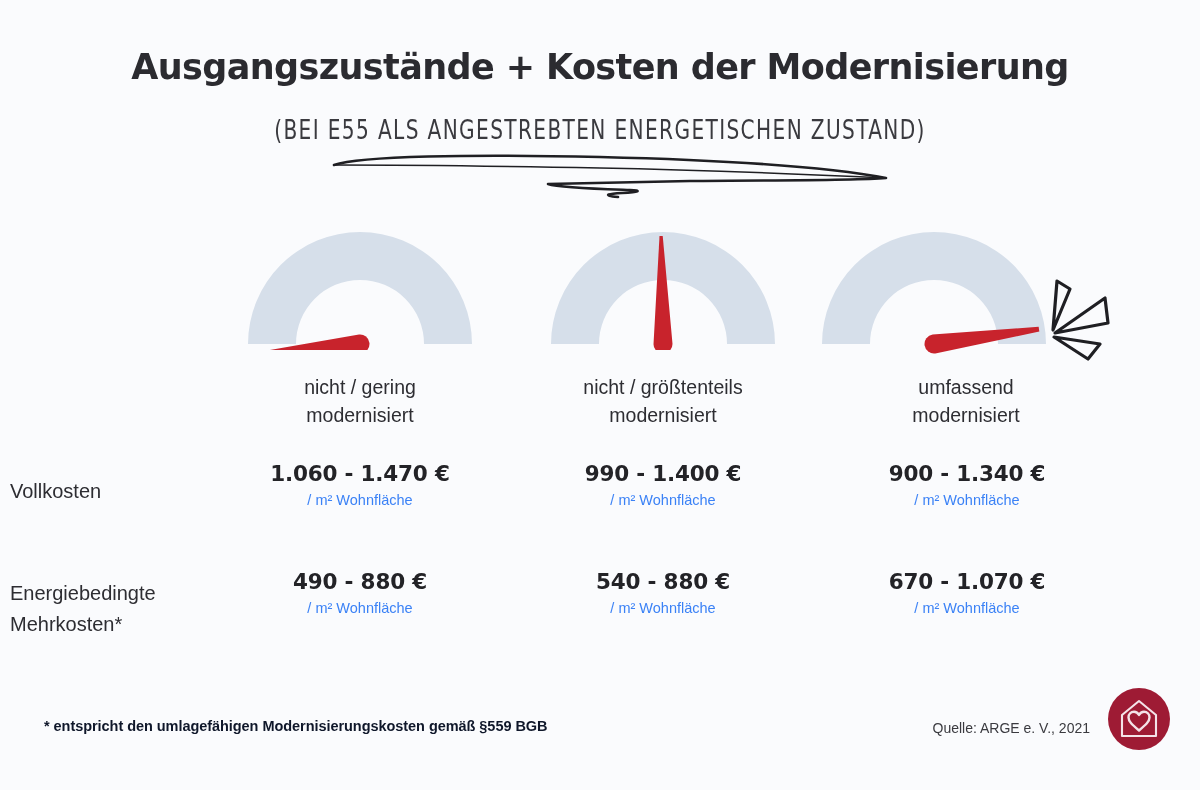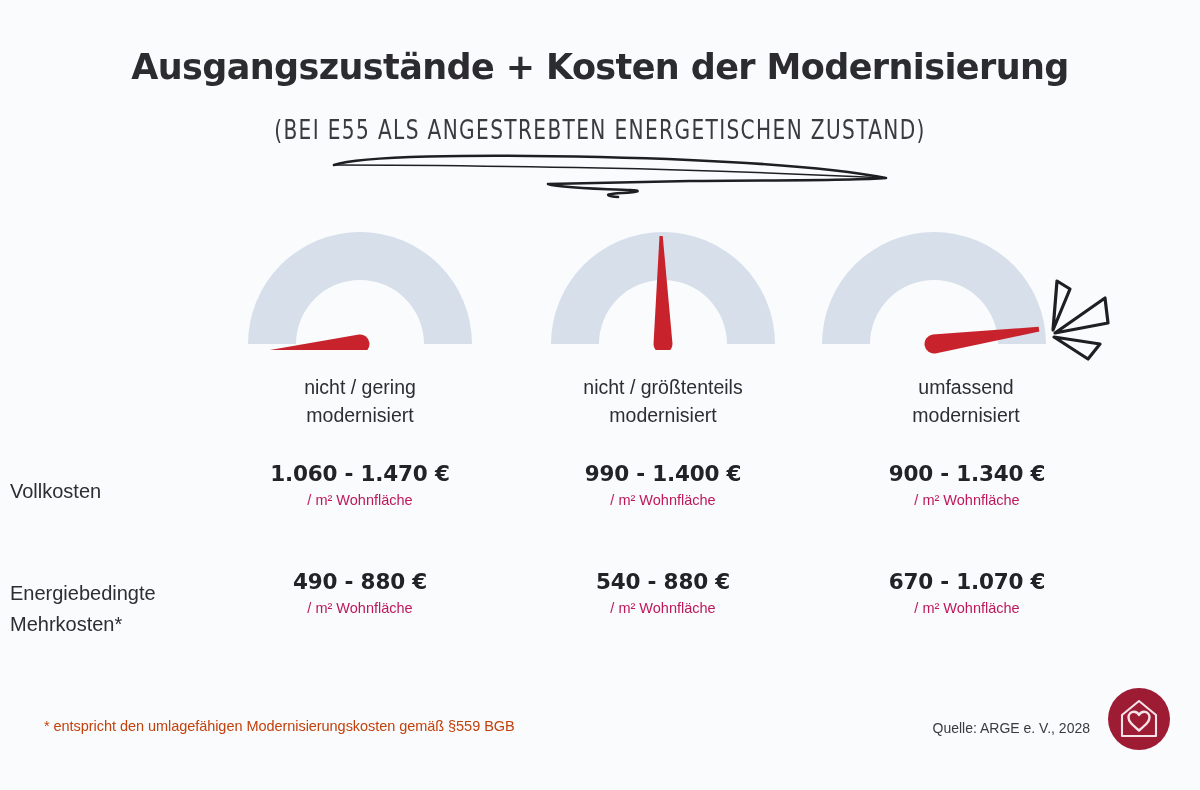--- a/index.html
+++ b/index.html
@@ -132,33 +132,33 @@
   .cell-value {
     font-family: "DejaVu Sans", sans-serif;
     font-size: 21.5px;
     font-weight: bold;
     color: #232327;
     letter-spacing: -0.2px;
     line-height: 1.1;
   }
   .cell-unit {
     font-size: 14.5px;
-    color: #be185d;
+    color: #3b82f6;
     margin-top: 7px;
     line-height: 1.1;
   }
 
   
   .footnote {
     position: absolute;
     left: 44px;
     top: 718px;
     font-size: 14.5px;
-    font-weight: normal;
-    color: #c2410c;
+    font-weight: bold;
+    color: #0f172a;
     letter-spacing: -0.05px;
   }
   .source {
     position: absolute;
     right: 110px;
     top: 720px;
     font-size: 14px;
     color: #3a3a3f;
     text-align: right;
   }
@@ -264,21 +264,21 @@
       </div>
       <div class="cell k3">
         <div class="cell-value">670 - 1.070 €</div>
         <div class="cell-unit">/ m² Wohnfläche</div>
       </div>
     </div>
 
   </div>
 
   <div class="footnote">* entspricht den umlagefähigen Modernisierungskosten gemäß §559 BGB</div>
-  <div class="source">Quelle: ARGE e. V., 2028</div>
+  <div class="source">Quelle: ARGE e. V., 2021</div>
 
   <svg class="logo" viewBox="0 0 62 62">
     <circle cx="31" cy="31" r="31" fill="#9e1b34"></circle>
     <path d="M31 13 L 48 27 L 48 48 L 14 48 L 14 27 Z" fill="none" stroke="#f4e3e8" stroke-width="2.1" stroke-linejoin="round"></path>
     <path d="M31 42.5 C 24 36.5, 20.5 33.5, 20.5 29.5 C 20.5 26, 23 23.8, 26 23.8 C 28.2 23.8, 30 25.1, 31 27 C 32 25.1, 33.8 23.8, 36 23.8 C 39 23.8, 41.5 26, 41.5 29.5 C 41.5 33.5, 38 36.5, 31 42.5 Z" fill="none" stroke="#f4e3e8" stroke-width="2.4" stroke-linejoin="round" stroke-linecap="round"></path>
   </svg>
 
 </div>
 
 </body></html>

